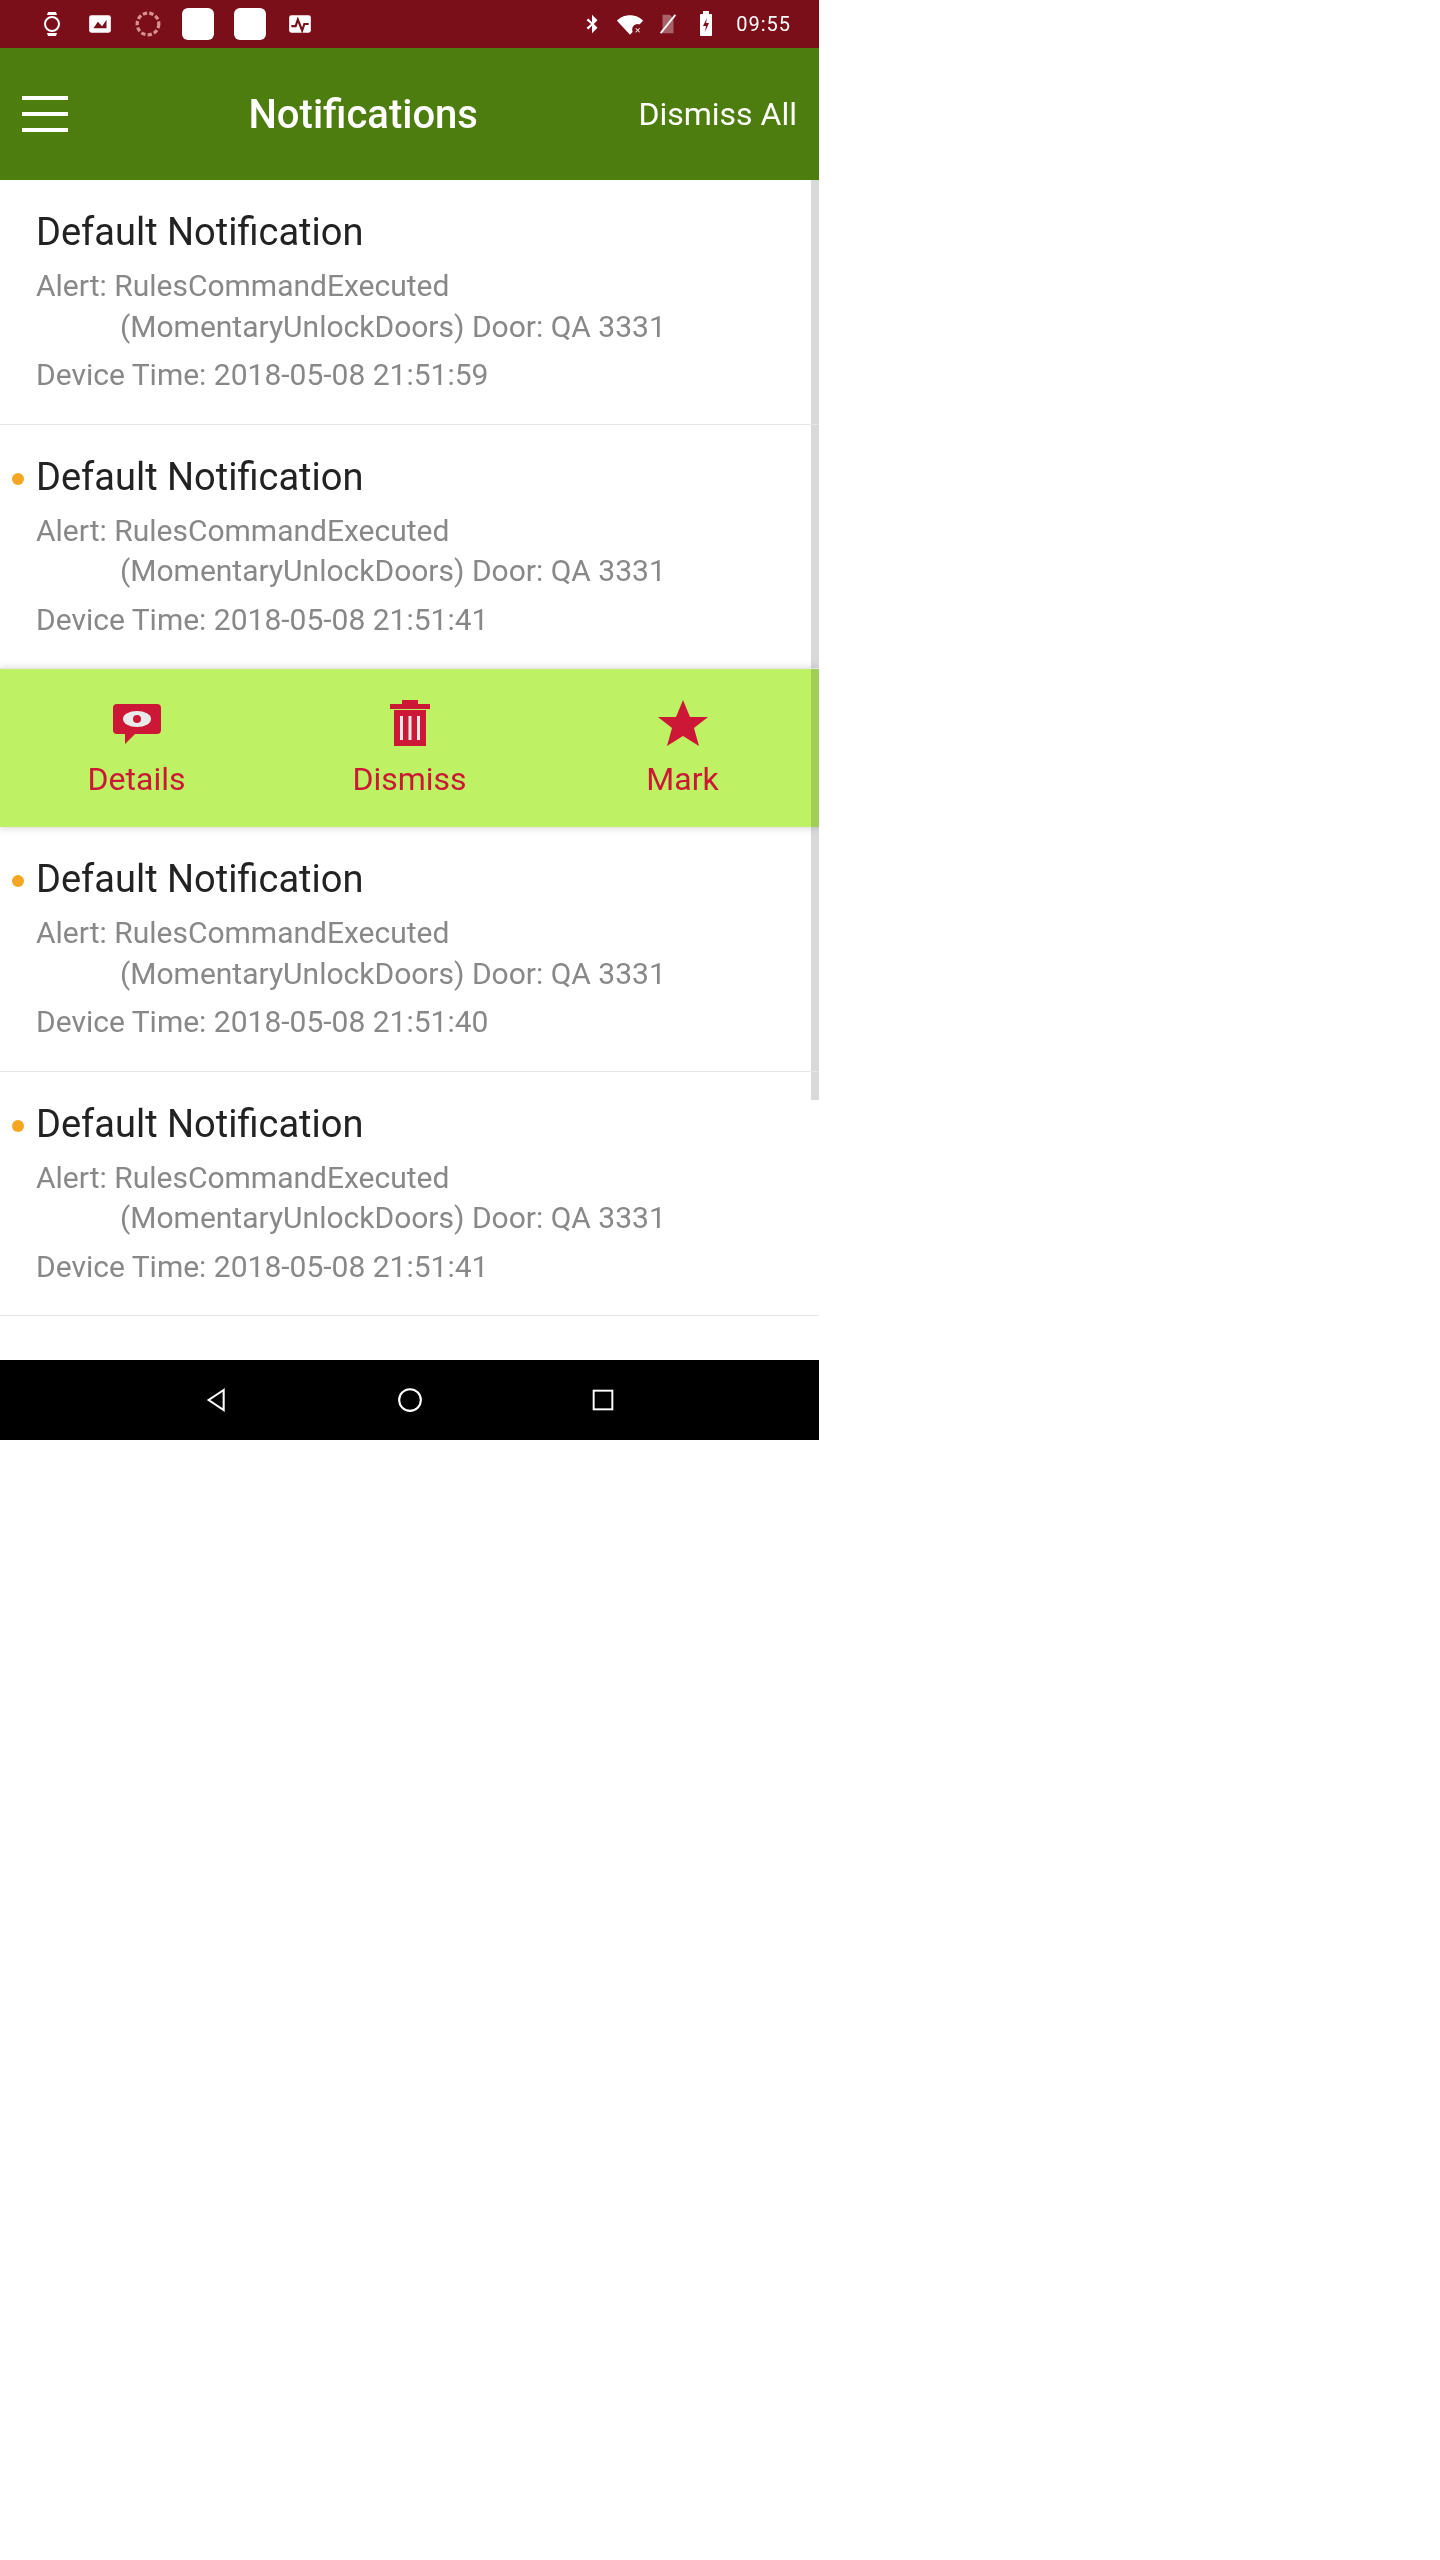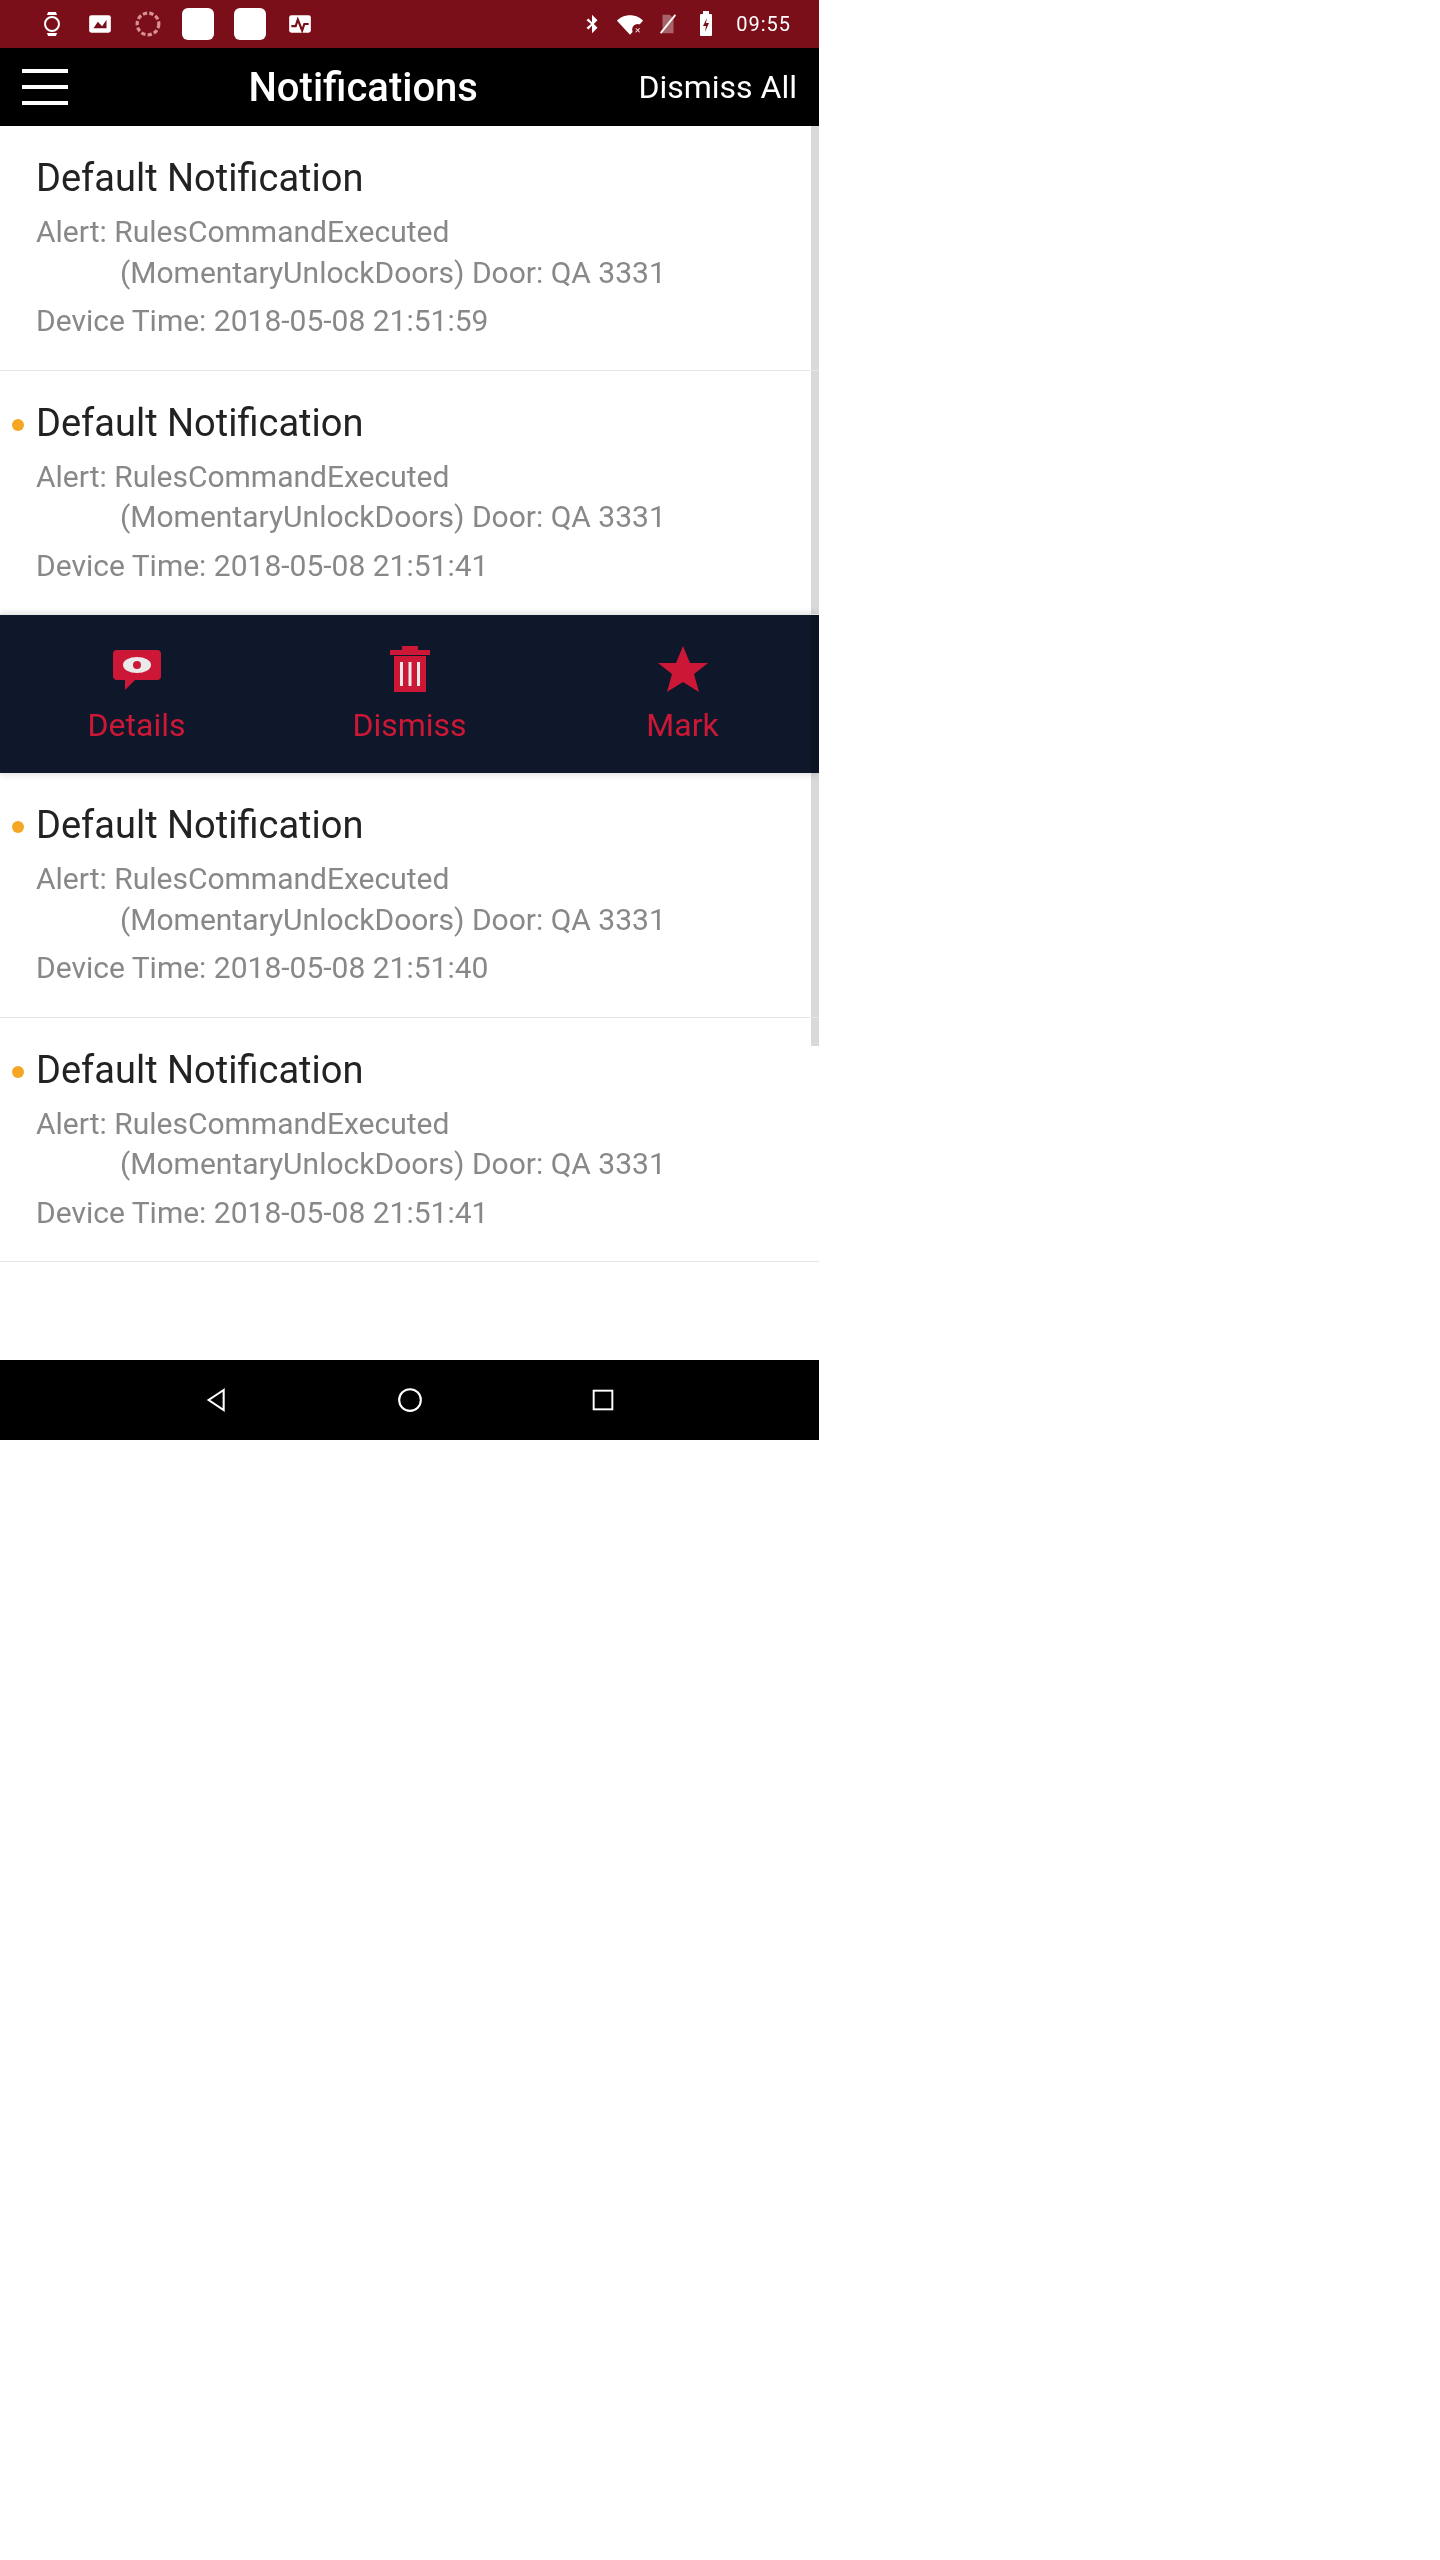--- a/index.html
+++ b/index.html
@@ -21,22 +21,22 @@
       padding: 0 28px 0 38px;
       color: #ffffff;
     }
     .status-left { display: flex; align-items: center; gap: 20px; }
     .status-right { display: flex; align-items: center; gap: 10px; }
     .status-time { font-size: 20px; font-weight: 400; letter-spacing: 1px; margin-left: 6px; }
     .status-icon { width: 28px; height: 28px; display: inline-flex; align-items: center; justify-content: center; }
     .square-icon { width: 32px; height: 32px; background: #fff; border-radius: 6px; }
     
     .app-bar {
-      height: 78px;
-      background: #000000;
+      height: 132px;
+      background: #4d7c0f;
       display: flex;
       align-items: center;
       padding: 0 22px;
       color: #ffffff;
     }
     .hamburger {
       width: 46px; height: 36px;
       display: flex; flex-direction: column; justify-content: space-between;
       margin-right: 20px;
     }
@@ -76,21 +76,21 @@
       font-size: 38px; font-weight: 400; color: #222;
       margin-bottom: 12px;
     }
     .notif-line1, .notif-line2, .notif-time {
       font-size: 30px; color: #888; line-height: 1.35;
     }
     .notif-line2 { padding-left: 84px; }
     .notif-time { margin-top: 8px; }
     
     .action-bar {
-      background: #0f172a;
+      background: #bef264;
       display: flex;
       height: 158px;
       box-shadow: 0 -3px 6px rgba(0,0,0,0.1), 0 3px 6px rgba(0,0,0,0.1);
     }
     .action-btn {
       flex: 1;
       display: flex; flex-direction: column;
       align-items: center; justify-content: center;
       gap: 10px;
       color: #cc1836;

